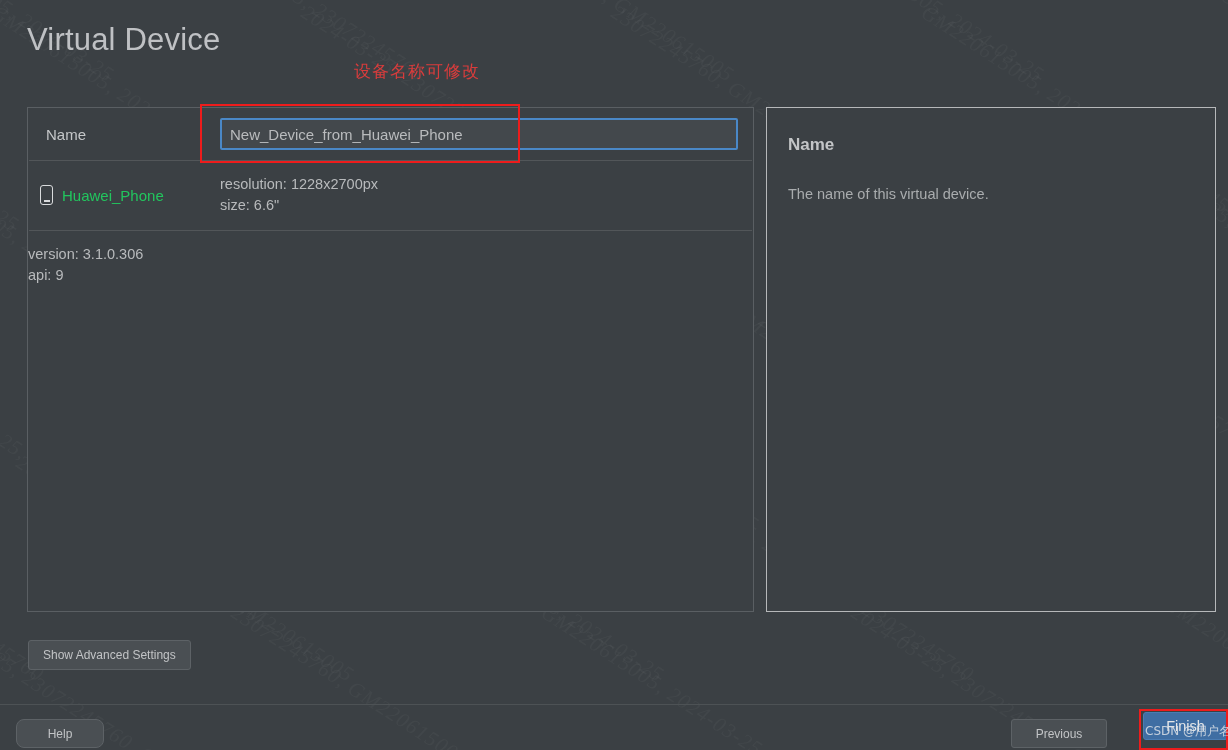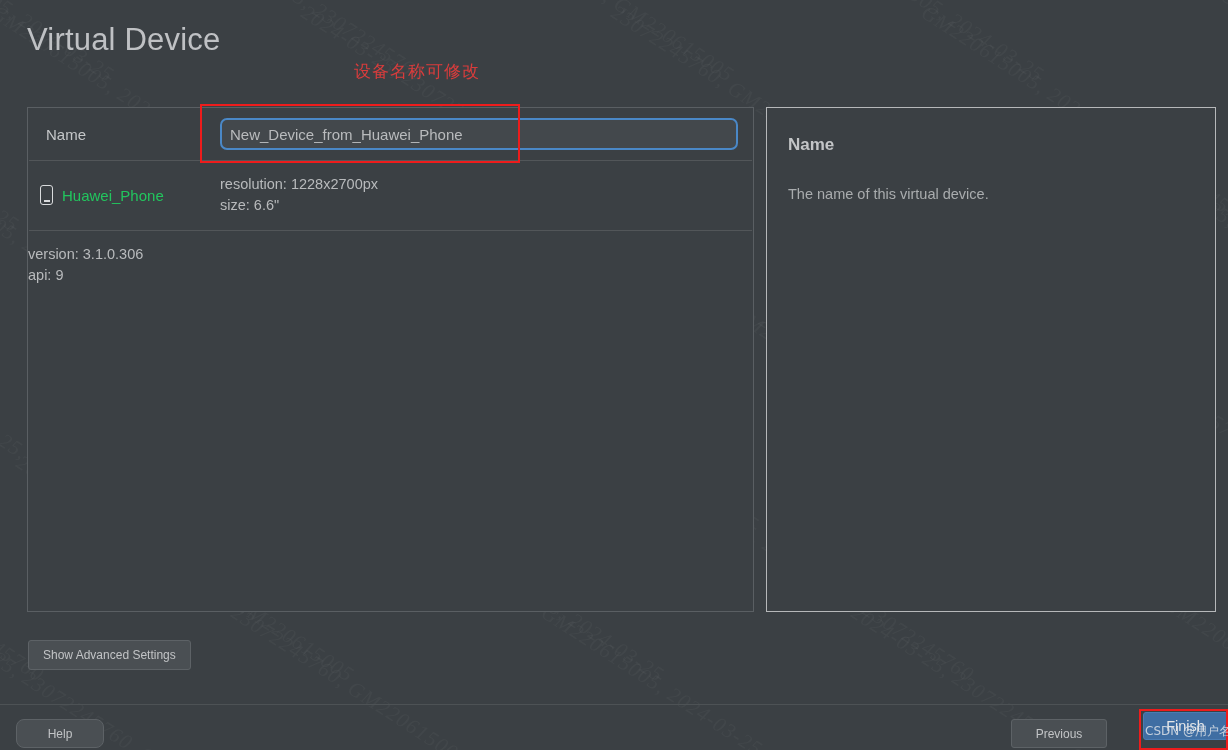--- a/index.html
+++ b/index.html
@@ -109,21 +109,21 @@
   .name-input {
     width: 518px;
     height: 32px;
     background: #43484c;
     border: 2px solid #4a88c7;
     color: #b9bbbd;
     font-size: 15px;
     font-family: "Liberation Sans", "DejaVu Sans", sans-serif;
     padding: 0 8px;
     outline: none;
-    border-radius: 7px;
+    border-radius: 2px;
   }
 
   .device-row {
     display: flex;
     align-items: flex-start;
     padding-top: 12px;
     padding-bottom: 12px;
   }
   .device-name-cell {
     width: 192px;

